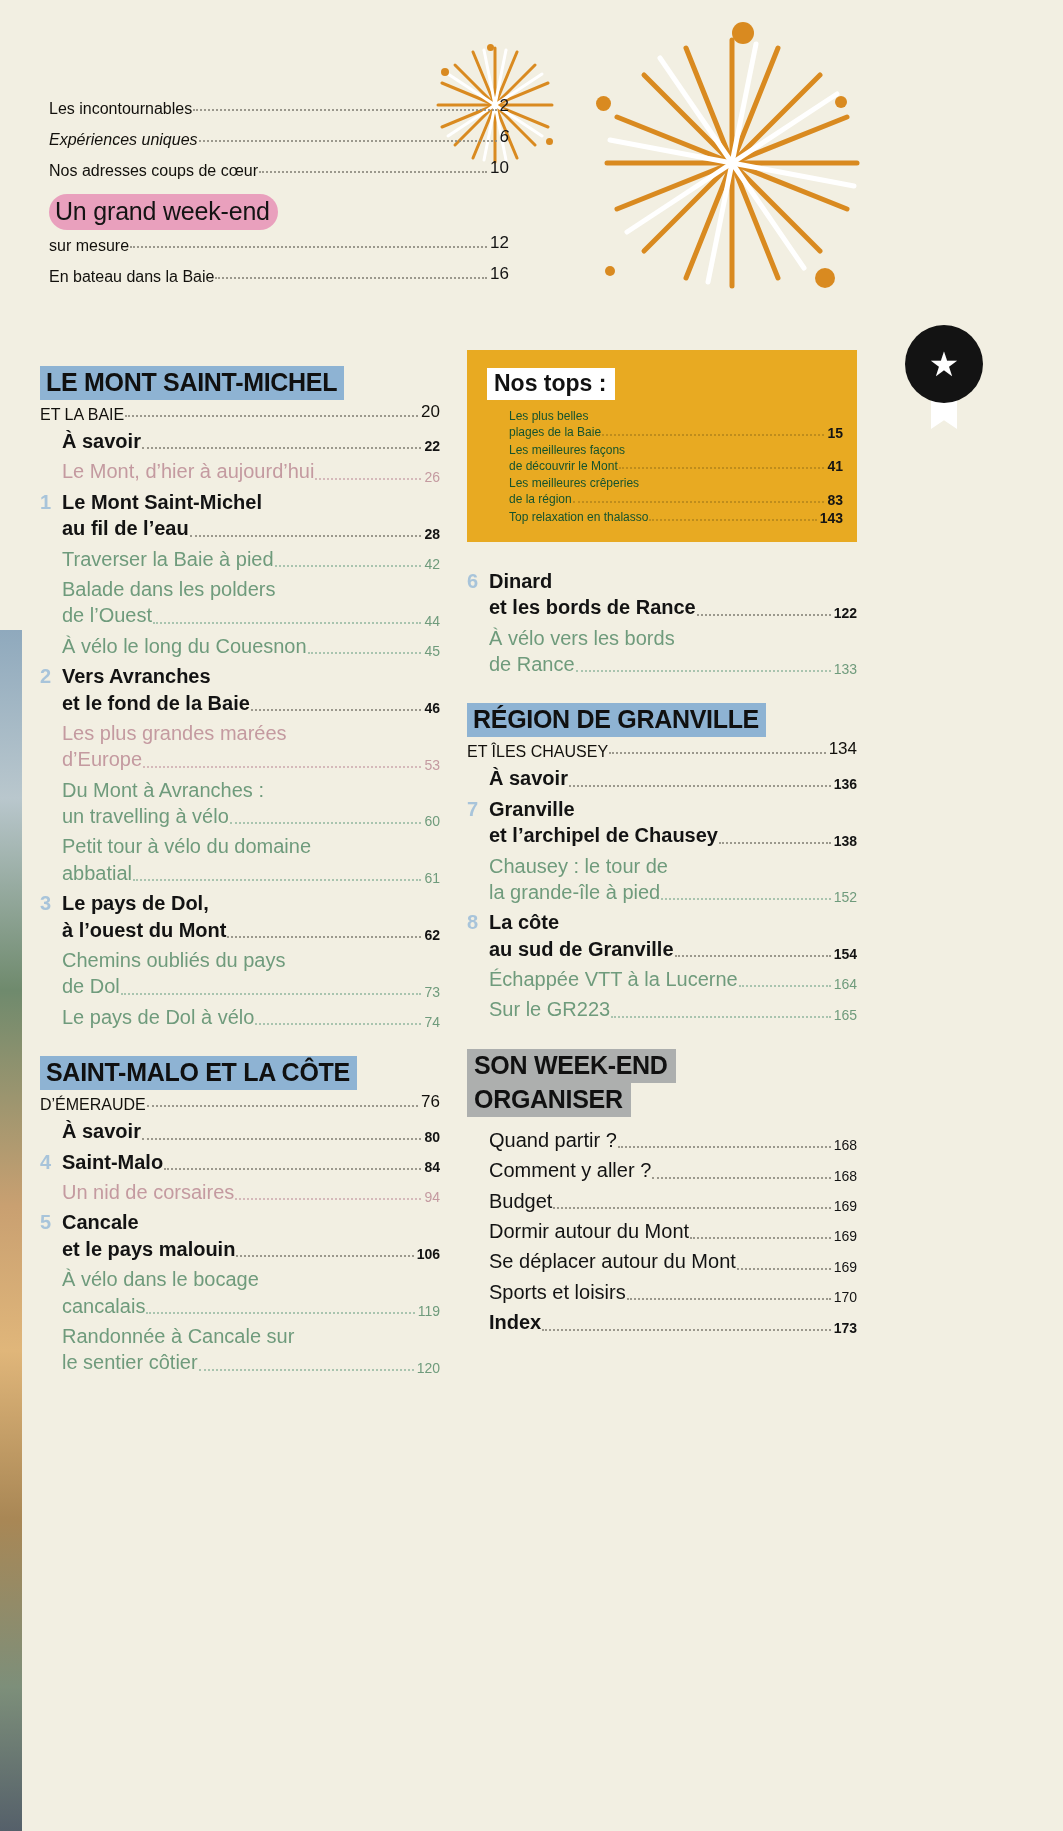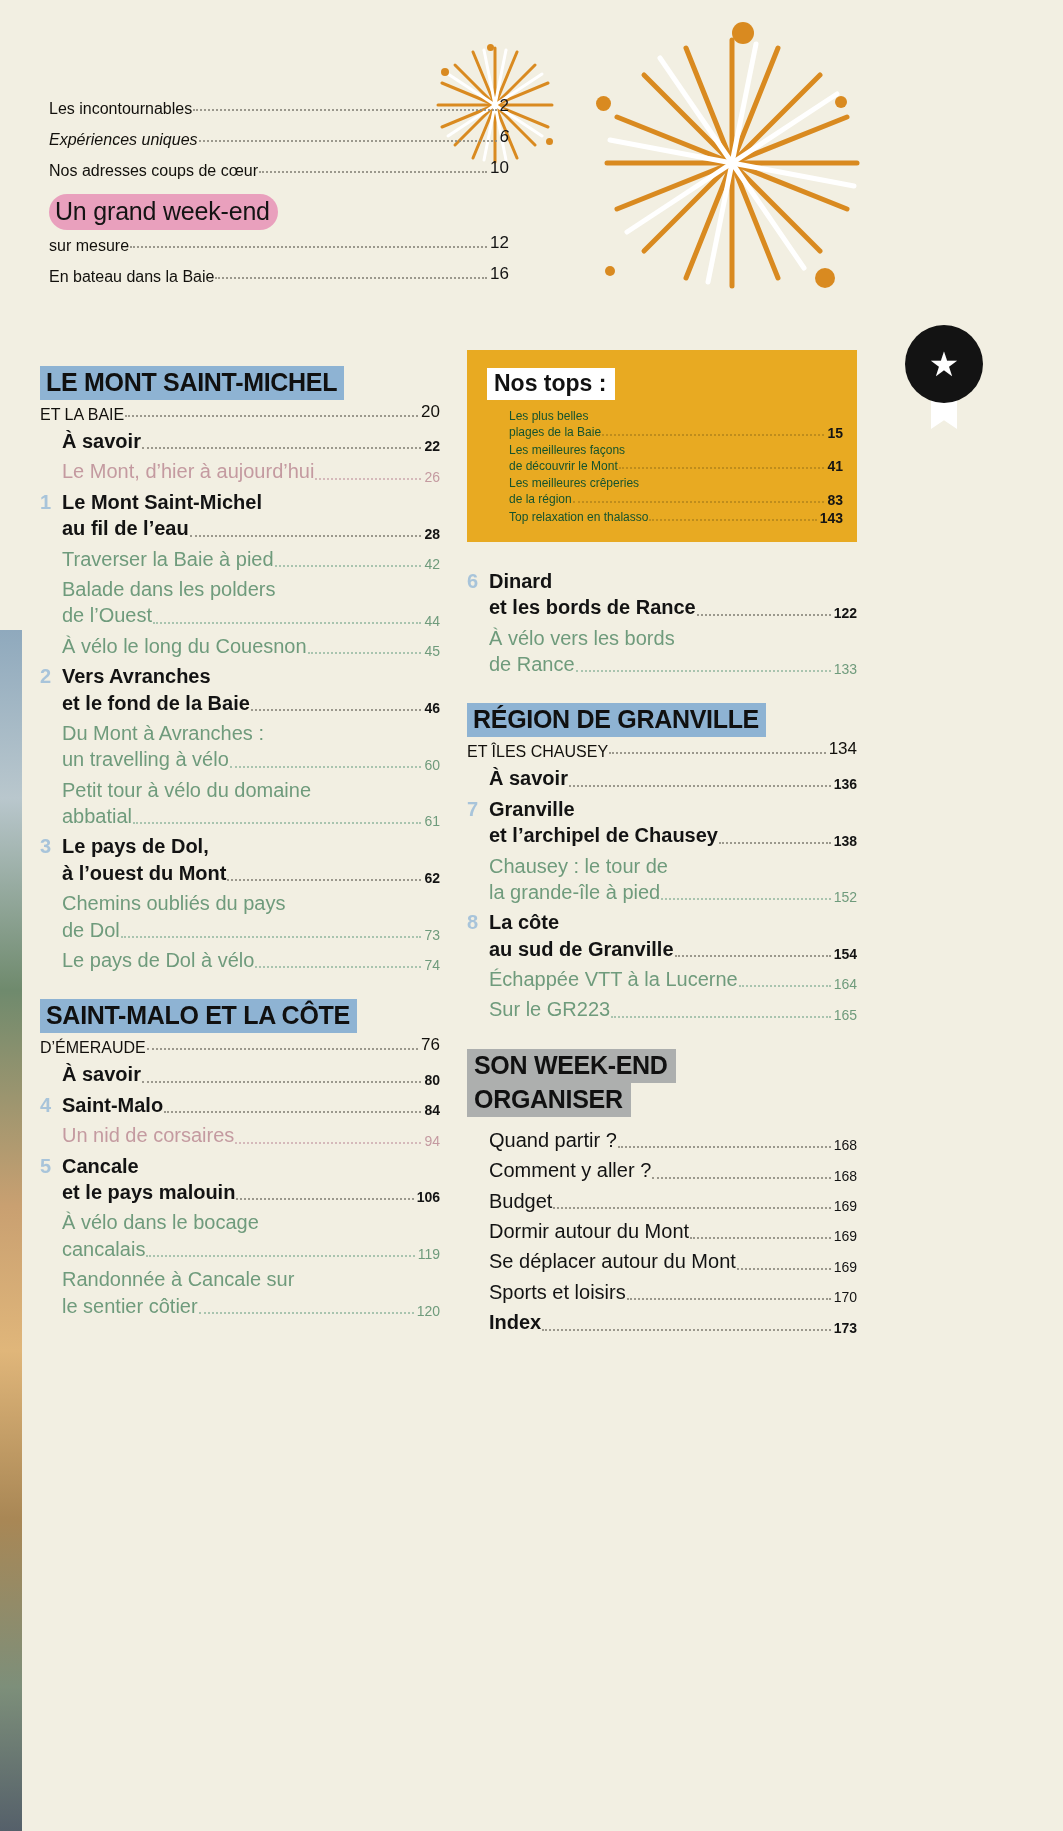--- a/index.html
+++ b/index.html
@@ -309,20 +309,32 @@
           </div>
           <div class="line bold">
             <span class="txt">et le fond de la Baie</span>
             <div class="leader"></div>
             <span class="pg">46</span>
           </div>
         </div>
       </div>
       <div class="entry indent">
         <div class="body">
+          <div class="line mauve">
+            <span class="txt">Les plus grandes marées</span>
+          </div>
+          <div class="line mauve">
+            <span class="txt">d’Europe</span>
+            <div class="leader"></div>
+            <span class="pg">53</span>
+          </div>
+        </div>
+      </div>
+      <div class="entry indent">
+        <div class="body">
           <div class="line green">
             <span class="txt">Du Mont à Avranches :</span>
           </div>
           <div class="line green">
             <span class="txt">un travelling à vélo</span>
             <div class="leader"></div>
             <span class="pg">60</span>
           </div>
         </div>
       </div>

